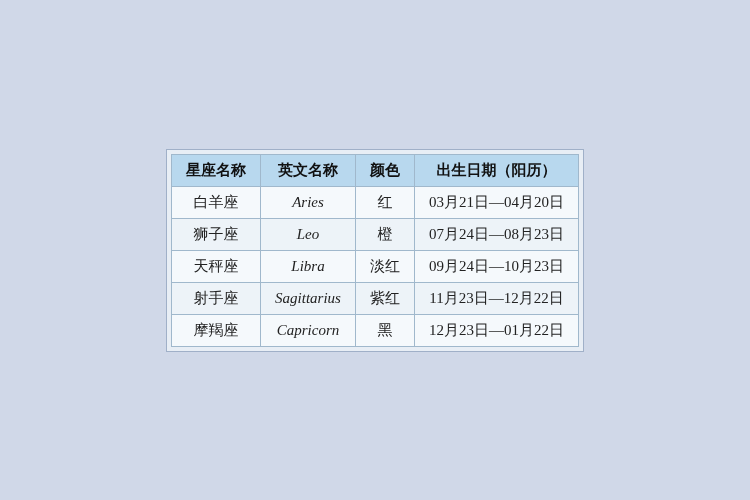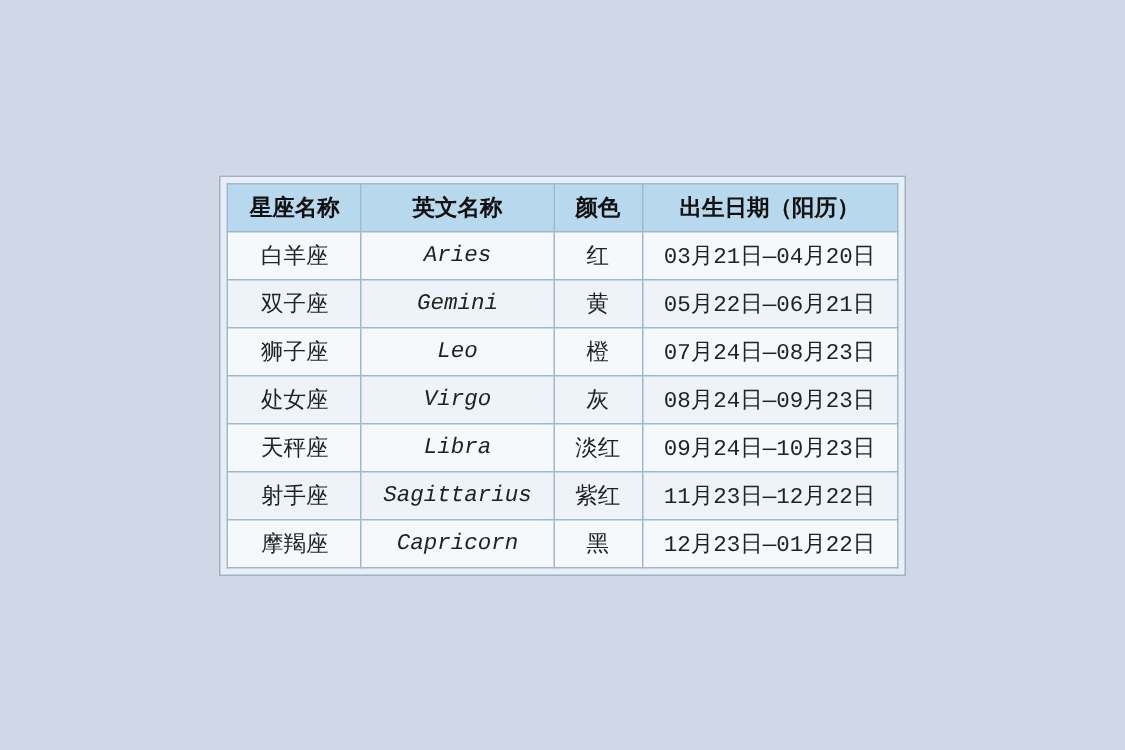--- a/index.html
+++ b/index.html
@@ -39,21 +39,20 @@
 
     thead th {
       background-color: #b8d8ee;
       font-weight: bold;
       font-size: 15px;
       color: #111;
     }
 
     tbody tr {
       background-color: #f5f9fc;
-      font-family: Liberation Mono, monospace;
     }
 
     tbody tr:nth-child(even) {
       background-color: #edf3f8;
     }
 
     td:first-child {
       font-size: 15px;
     }
 
@@ -75,36 +74,24 @@
       </tr>
     </thead>
     <tbody id="table-body">
     <tr>
           <td>白羊座</td>
           <td>Aries</td>
           <td>红</td>
           <td>03月21日—04月20日</td>
         </tr>
         <tr>
-          <td>双子座</td>
-          <td>Gemini</td>
-          <td>黄</td>
-          <td>05月22日—06月21日</td>
-        </tr>
-        <tr>
           <td>狮子座</td>
           <td>Leo</td>
           <td>橙</td>
           <td>07月24日—08月23日</td>
-        </tr>
-        <tr>
-          <td>处女座</td>
-          <td>Virgo</td>
-          <td>灰</td>
-          <td>08月24日—09月23日</td>
         </tr>
         <tr>
           <td>天秤座</td>
           <td>Libra</td>
           <td>淡红</td>
           <td>09月24日—10月23日</td>
         </tr>
         <tr>
           <td>射手座</td>
           <td>Sagittarius</td>

